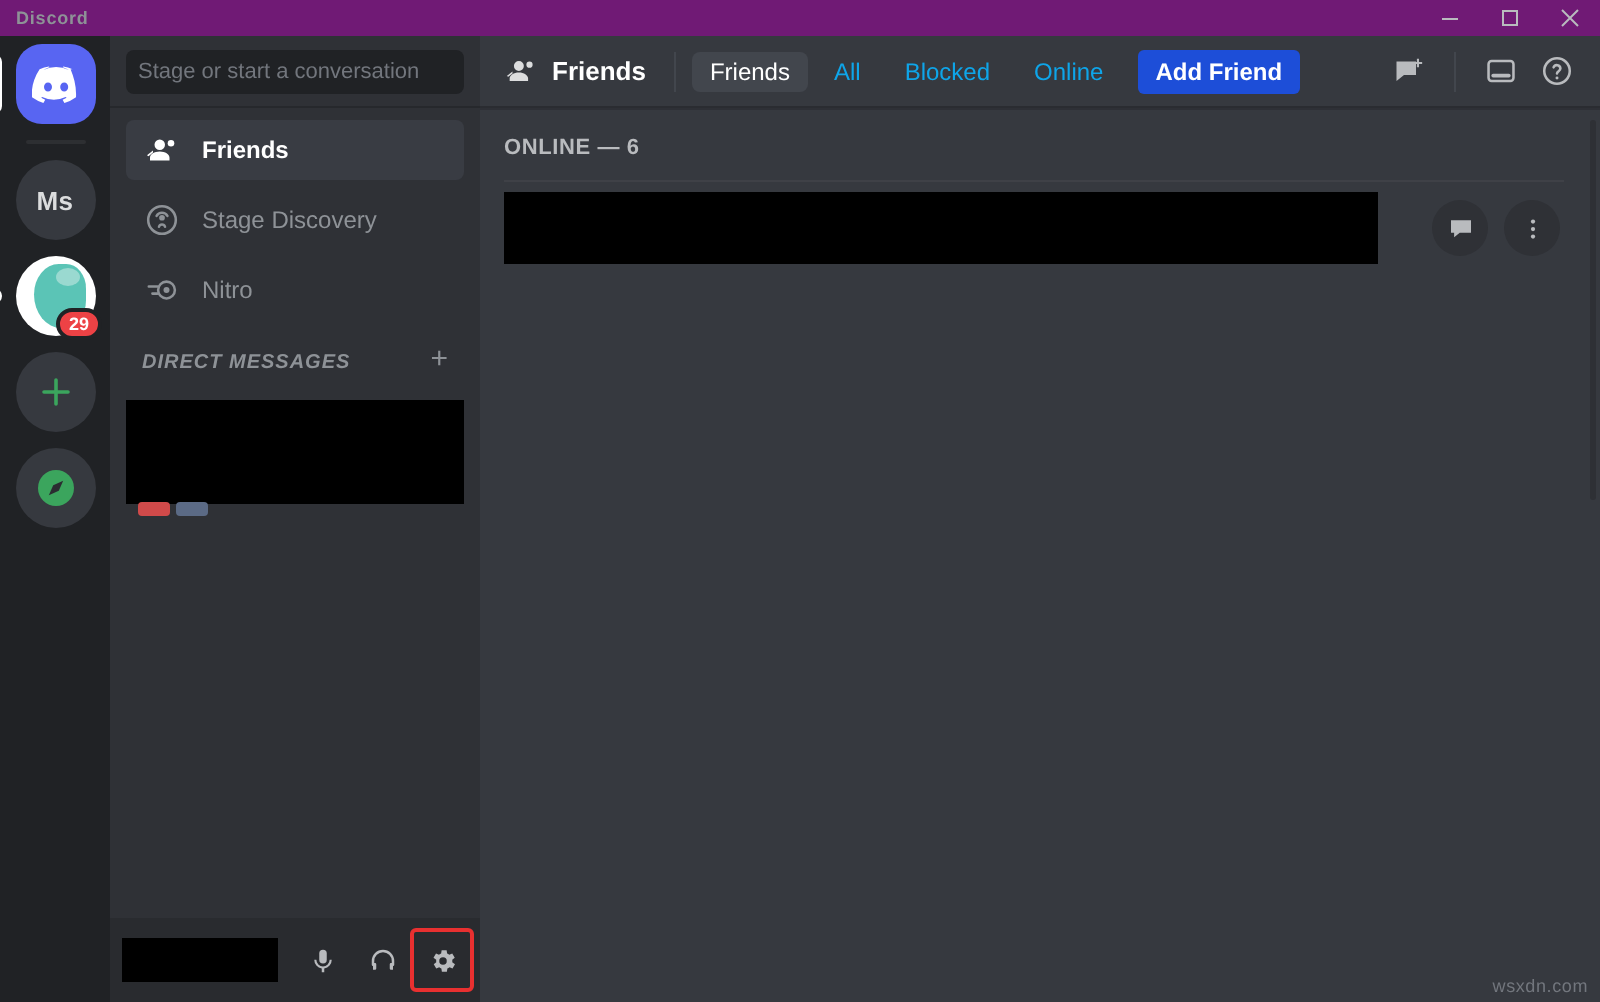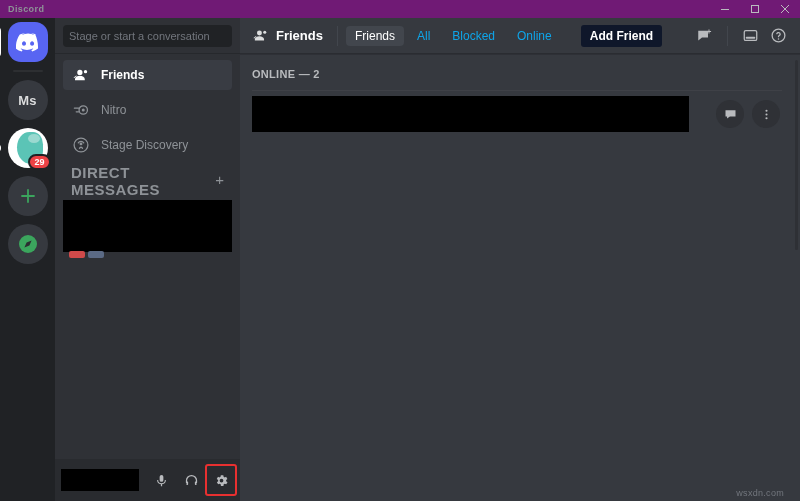--- a/index.html
+++ b/index.html
@@ -227,24 +227,25 @@
 
   .dm-header {
     height: 26px;
     display: flex;
     align-items: center;
     justify-content: space-between;
     padding: 0 8px 0 8px;
     margin-top: 8px;
   }
   .dm-header-label {
-    font-size: 15px;
+    font-size: 10px;
     font-weight: bold;
     letter-spacing: 0.5px;
     color: #8e9297;
+    font-style: italic;
   }
   .dm-plus {
     color: #8e9297;
     font-size: 15px;
     line-height: 12px;
     padding-bottom: 2px;
   }
   .dm-row {
     margin: 4px 0 0 0;
     height: 56px;
@@ -338,27 +339,27 @@
     padding: 3px 9px;
     border-radius: 4px;
     margin-right: 4px;
     font-weight: 500;
   }
   .tab.active {
     background: #42464d;
     color: #ffffff;
   }
   .add-friend {
-    background: #0f172a;
+    background: #1d4ed8;
     color: #ffffff;
     font-size: 12px;
     font-weight: bold;
     padding: 4px 9px;
     border-radius: 3px;
-    margin-left: 16px;
+    margin-left: 4px;
   }
   .topbar-icons {
     margin-left: auto;
     display: flex;
     align-items: center;
     color: #b9bbbe;
   }
   .tb-ico {
     width: 28px; height: 28px;
     display: flex;
@@ -405,21 +406,21 @@
   .scroll-track {
     position: absolute;
     right: 2px; top: 6px;
     width: 3px; height: 190px;
     background: #2e3035;
     border-radius: 2px;
   }
 
   .watermark {
     position: absolute;
-    right: 16px; bottom: 3px;
+    right: 6px; bottom: 3px;
     font-size: 9px;
     color: #72767d;
     letter-spacing: 0.3px;
     z-index: 40;
   }
 </style>
 </head>
 <body>
 
 <div class="app">
@@ -509,38 +510,38 @@
               <path d="M2 15.5l4-3.2v1.4l-3 2.4z"></path>
               <circle cx="18" cy="7.5" r="2.2"></circle>
             </svg>
           </span>
           <span class="nav-label">Friends</span>
         </div>
 
         <div class="nav-item">
           <span class="nav-ico">
             <svg width="18" height="18" viewBox="0 0 24 24" fill="none" stroke="currentColor" stroke-width="1.7">
-              <circle cx="15" cy="12" r="5.6"></circle>
-              <circle cx="15" cy="12" r="2" fill="currentColor" stroke="none"></circle>
-              <path d="M9 9.6H3.2M9 14.4H5.6" stroke-linecap="round"></path>
-            </svg>
-          </span>
-          <span class="nav-label">Nitro</span>
-        </div>
-
-        <div class="nav-item">
-          <span class="nav-ico">
-            <svg width="18" height="18" viewBox="0 0 24 24" fill="none" stroke="currentColor" stroke-width="1.7">
               <circle cx="12" cy="12" r="9.2"></circle>
               <circle cx="12" cy="10.5" r="1.9" fill="currentColor" stroke="none"></circle>
               <path d="M8.4 9.2a4.2 4.2 0 0 1 7.2 0" stroke-linecap="round"></path>
               <path d="M10 16.5c.6-2 3.4-2 4 0" stroke-linecap="round"></path>
             </svg>
           </span>
           <span class="nav-label">Stage Discovery</span>
+        </div>
+
+        <div class="nav-item">
+          <span class="nav-ico">
+            <svg width="18" height="18" viewBox="0 0 24 24" fill="none" stroke="currentColor" stroke-width="1.7">
+              <circle cx="15" cy="12" r="5.6"></circle>
+              <circle cx="15" cy="12" r="2" fill="currentColor" stroke="none"></circle>
+              <path d="M9 9.6H3.2M9 14.4H5.6" stroke-linecap="round"></path>
+            </svg>
+          </span>
+          <span class="nav-label">Nitro</span>
         </div>
 
         <div class="dm-header">
           <span class="dm-header-label">DIRECT MESSAGES</span>
           <span class="dm-plus">+</span>
         </div>
 
         <div class="dm-row">
           <span class="redact dm-redact"></span>
           <span class="dm-chips">
@@ -613,21 +614,21 @@
             <svg width="17" height="17" viewBox="0 0 24 24" fill="none" stroke="currentColor" stroke-width="1.8">
               <circle cx="12" cy="12" r="9"></circle>
               <path d="M9.6 9.4a2.5 2.5 0 0 1 4.8.9c0 1.7-2.4 1.9-2.4 3.4" stroke-linecap="round"></path>
               <circle cx="12" cy="17" r="1.05" fill="currentColor" stroke="none"></circle>
             </svg>
           </div>
         </div>
       </div>
 
       <div class="content">
-        <div class="online-header">ONLINE — 2</div>
+        <div class="online-header">ONLINE — 6</div>
 
         <div class="friend-row">
           <span class="redact friend-redact"></span>
           <div class="row-actions">
             <div class="row-btn">
               <svg width="15" height="15" viewBox="0 0 24 24" fill="currentColor">
                 <path d="M4 5h16v10h-9l-4.5 3.5V15H4z"></path>
               </svg>
             </div>
             <div class="row-btn">

